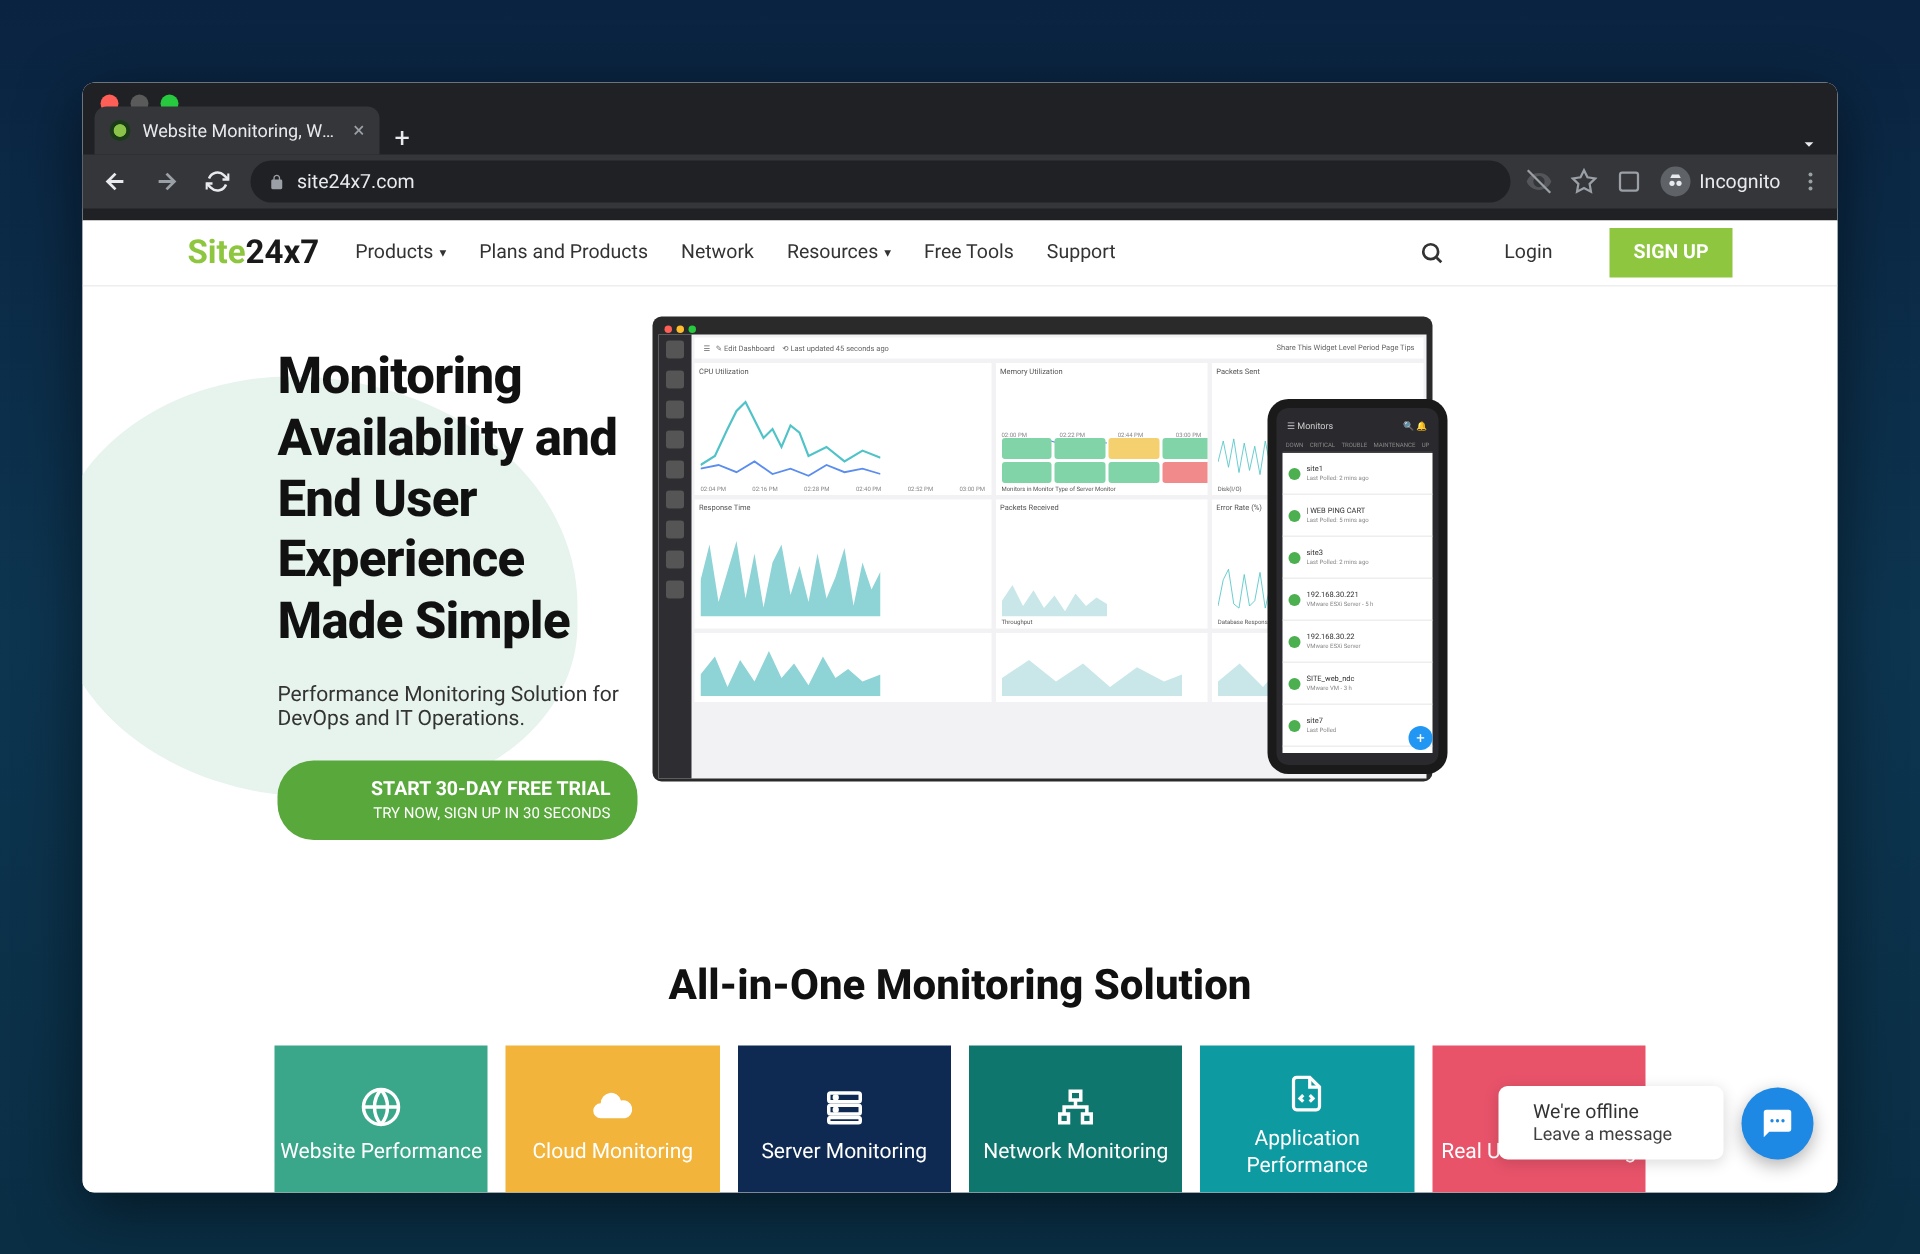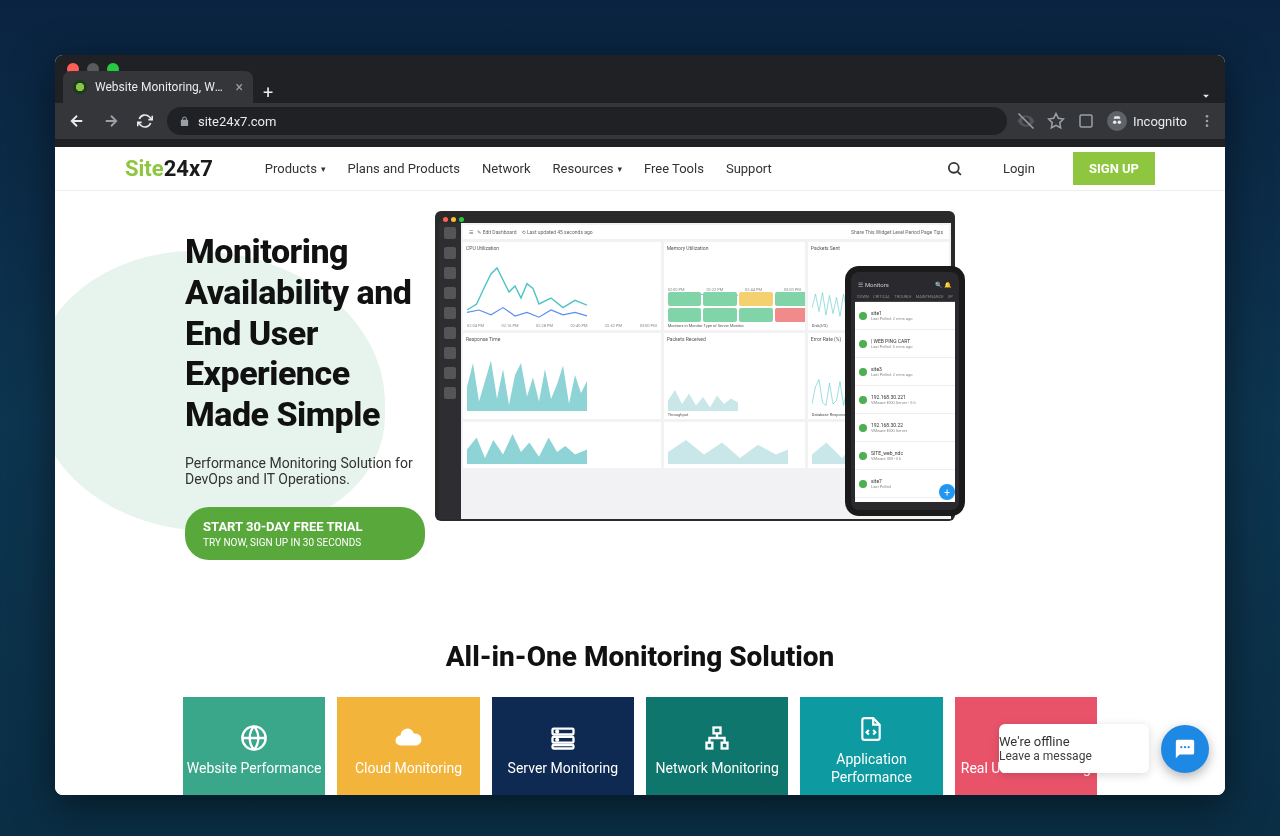--- a/index.html
+++ b/index.html
@@ -25,31 +25,31 @@
 .lock-icon { color: #9aa0a6; font-size: 11px; }
 .url-text { color: #e8eaed; font-size: 13px; }
 .right-icons { display: flex; align-items: center; gap: 12px; color: #9aa0a6; }
 .incognito-badge { display: flex; align-items: center; gap: 6px; color: #e8eaed; font-size: 13px; }
 .incog-icon { width: 20px; height: 20px; border-radius: 50%; background: #5f6368; display: flex; align-items: center; justify-content: center; }
 .page { flex: 1; background: #fff; overflow: hidden; position: relative; }
 .navbar { height: 44px; border-bottom: 1px solid #eee; display: flex; align-items: center; padding: 0 70px 0 70px; gap: 24px; }
 .logo { font-size: 22px; font-weight: 700; display: flex; align-items: baseline; }
 .logo-site { color: #8ec63f; }
 .logo-247 { color: #1a1a1a; }
-.nav-links { display: flex; gap: 22px; margin-left: 28px; }
+.nav-links { display: flex; gap: 22px; margin-left: 0; }
 .nav-link { font-size: 13px; color: #333; cursor: pointer; display: flex; align-items: center; gap: 4px; }
 .nav-spacer { flex: 1; }
 .login-link { font-size: 13px; color: #333; cursor: pointer; }
 .signup-btn { background: #8ec63f; color: #fff; font-size: 13px; font-weight: 700; padding: 9px 16px; cursor: pointer; border: none; }
 .hero { display: flex; padding: 20px 0 0 0; position: relative; }
 .hero-cloud { position: absolute; left: -20px; top: 60px; width: 350px; height: 280px; background: #e6f4ed; border-radius: 50% 60% 45% 55%; z-index: 0; }
 .hero-left { width: 380px; padding: 20px 0 0 130px; position: relative; z-index: 1; }
 .hero-title { font-size: 34px; font-weight: 800; line-height: 1.2; color: #111; margin-bottom: 20px; letter-spacing: -0.5px; }
 .hero-sub { font-size: 14px; color: #333; margin-bottom: 20px; }
-.trial-btn { background: #59a83c; color: #fff; padding: 12px 18px; text-align: left; cursor: pointer; width: 240px; border-radius: 24px; }
+.trial-btn { background: #59a83c; color: #fff; padding: 12px 18px; text-align: right; cursor: pointer; width: 240px; border-radius: 24px; }
 .trial-main { font-size: 13px; font-weight: 700; }
 .trial-sub { font-size: 10px; margin-top: 3px; }
 .hero-right { flex: 1; position: relative; padding-right: 60px; }
 .dashboard-mock { background: #2a2a2a; border-radius: 6px; width: 520px; height: 310px; position: relative; padding: 4px; }
 .dash-top { height: 8px; display: flex; gap: 3px; padding: 2px 4px; }
 .dash-dot { width: 5px; height: 5px; border-radius: 50%; background: #666; }
 .dash-dot.r { background: #ff5f56; }
 .dash-dot.y { background: #ffbd2e; }
 .dash-dot.g { background: #27c93f; }
 .dash-body { background: #f2f2f4; height: 296px; display: flex; }
@@ -78,21 +78,21 @@
 .solution-card { flex: 1; height: 106px; color: #fff; display: flex; flex-direction: column; align-items: center; justify-content: center; cursor: pointer; gap: 6px; }
 .sol-icon { height: 30px; display: flex; align-items: center; justify-content: center; font-size: 24px; }
 .sol-label { font-size: 14px; text-align: center; line-height: 1.3; }
 .c-website { background: #3aa68a; }
 .c-server { background: #0e2a52; }
 .c-cloud { background: #f2b43a; }
 .c-network { background: #0f766e; }
 .c-app { background: #0d9aa0; }
 .c-rum { background: #e8536a; }
 .chat-widget { position: absolute; bottom: 22px; right: 16px; display: flex; align-items: center; gap: 12px; }
-.chat-bubble-msg { background: #fff; box-shadow: 0 2px 10px rgba(0,0,0,0.15); border-radius: 6px; padding: 10px 0; width: 150px; }
+.chat-bubble-msg { background: #fff; box-shadow: 0 2px 10px rgba(0,0,0,0.15); border-radius: 6px; padding: 10px 23px; width: 150px; }
 .chat-title { font-size: 13px; color: #333; }
 .chat-sub { font-size: 12px; color: #404040; }
 .chat-btn { width: 48px; height: 48px; border-radius: 50%; background: #1e88e5; display: flex; align-items: center; justify-content: center; color: #fff; cursor: pointer; box-shadow: 0 4px 12px rgba(0,0,0,0.3); }
 svg { display: block; }
 .chevron { font-size: 9px; }
 .status-grid { display: grid; grid-template-columns: repeat(4, 1fr); gap: 2px; width: 100%; }
 .status-cell { height: 14px; border-radius: 2px; }
 </style>
 </head>
 <body>

